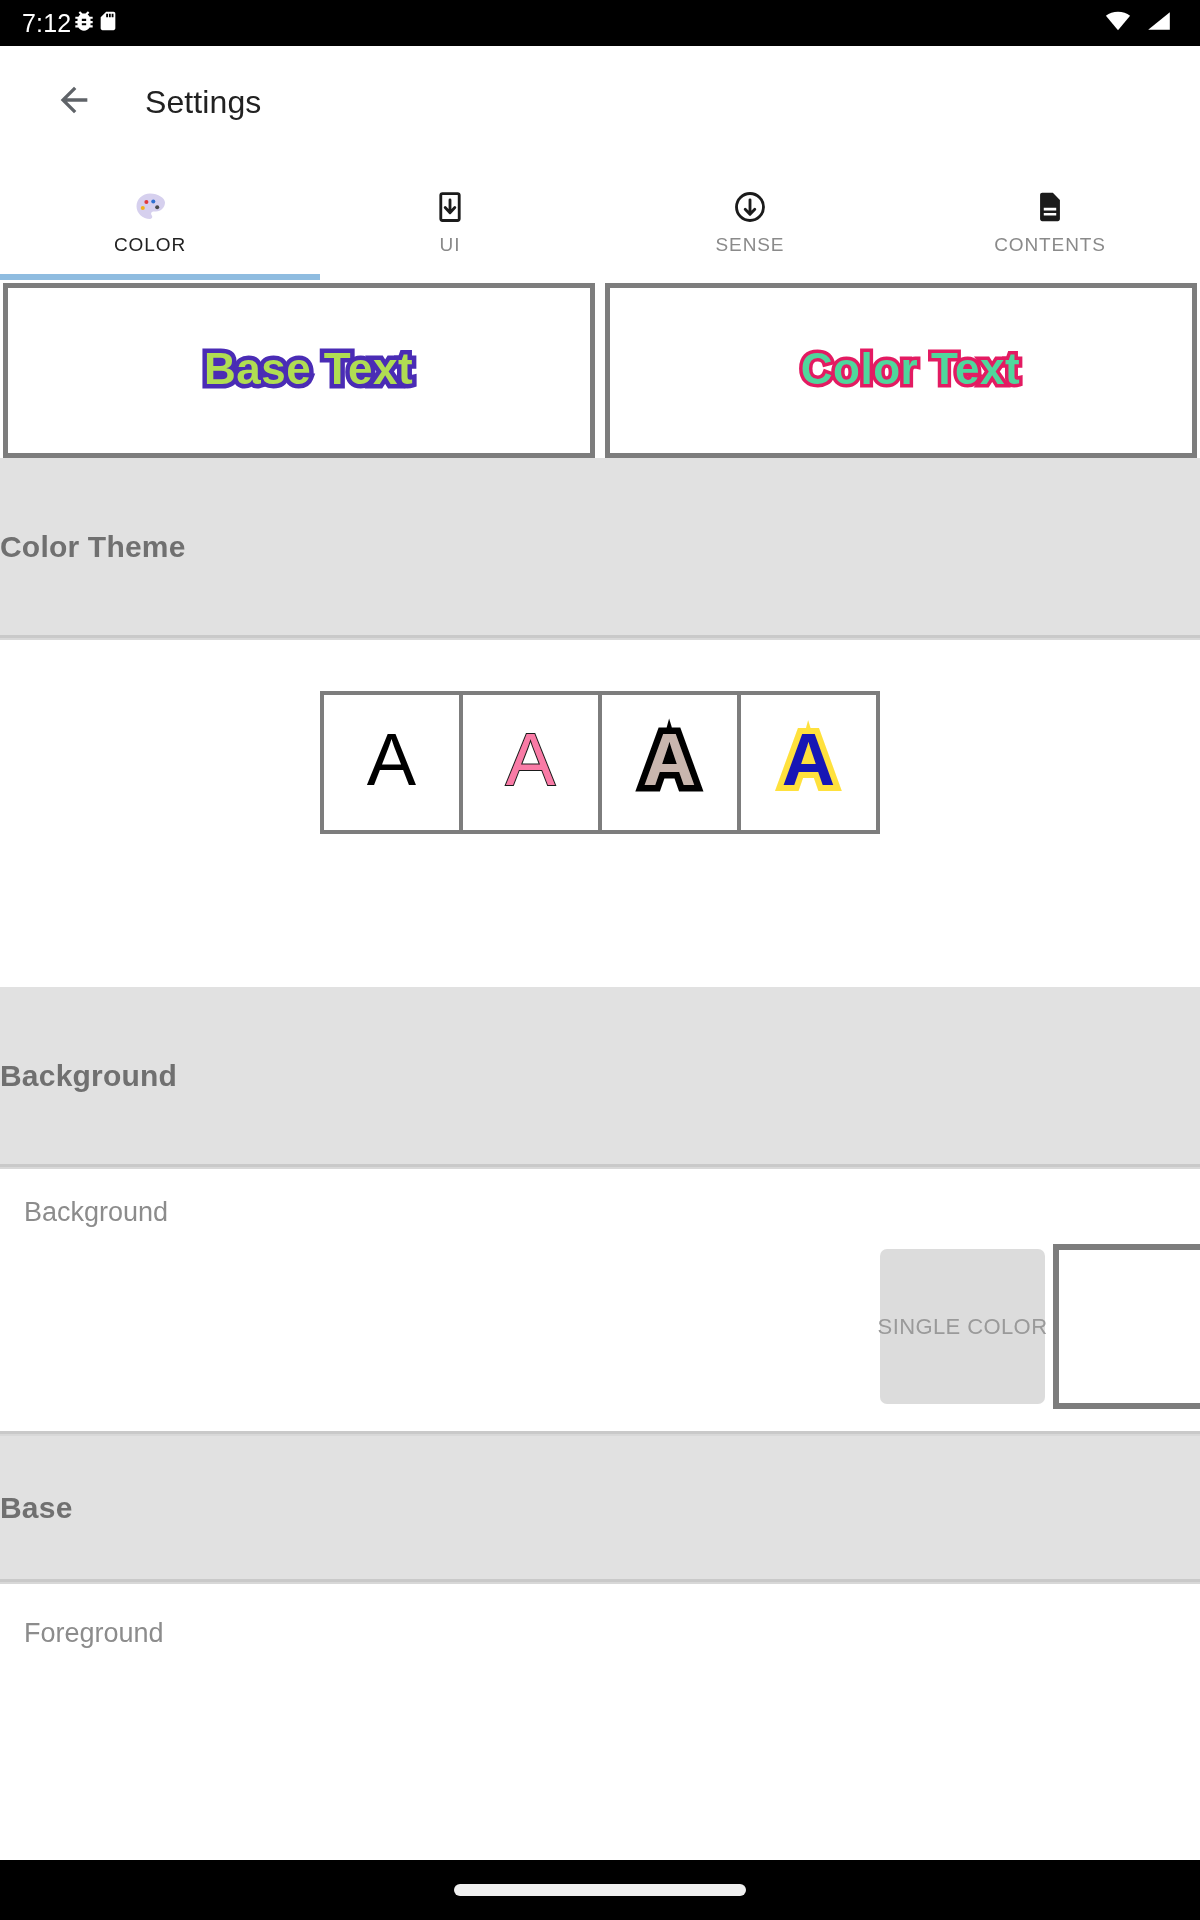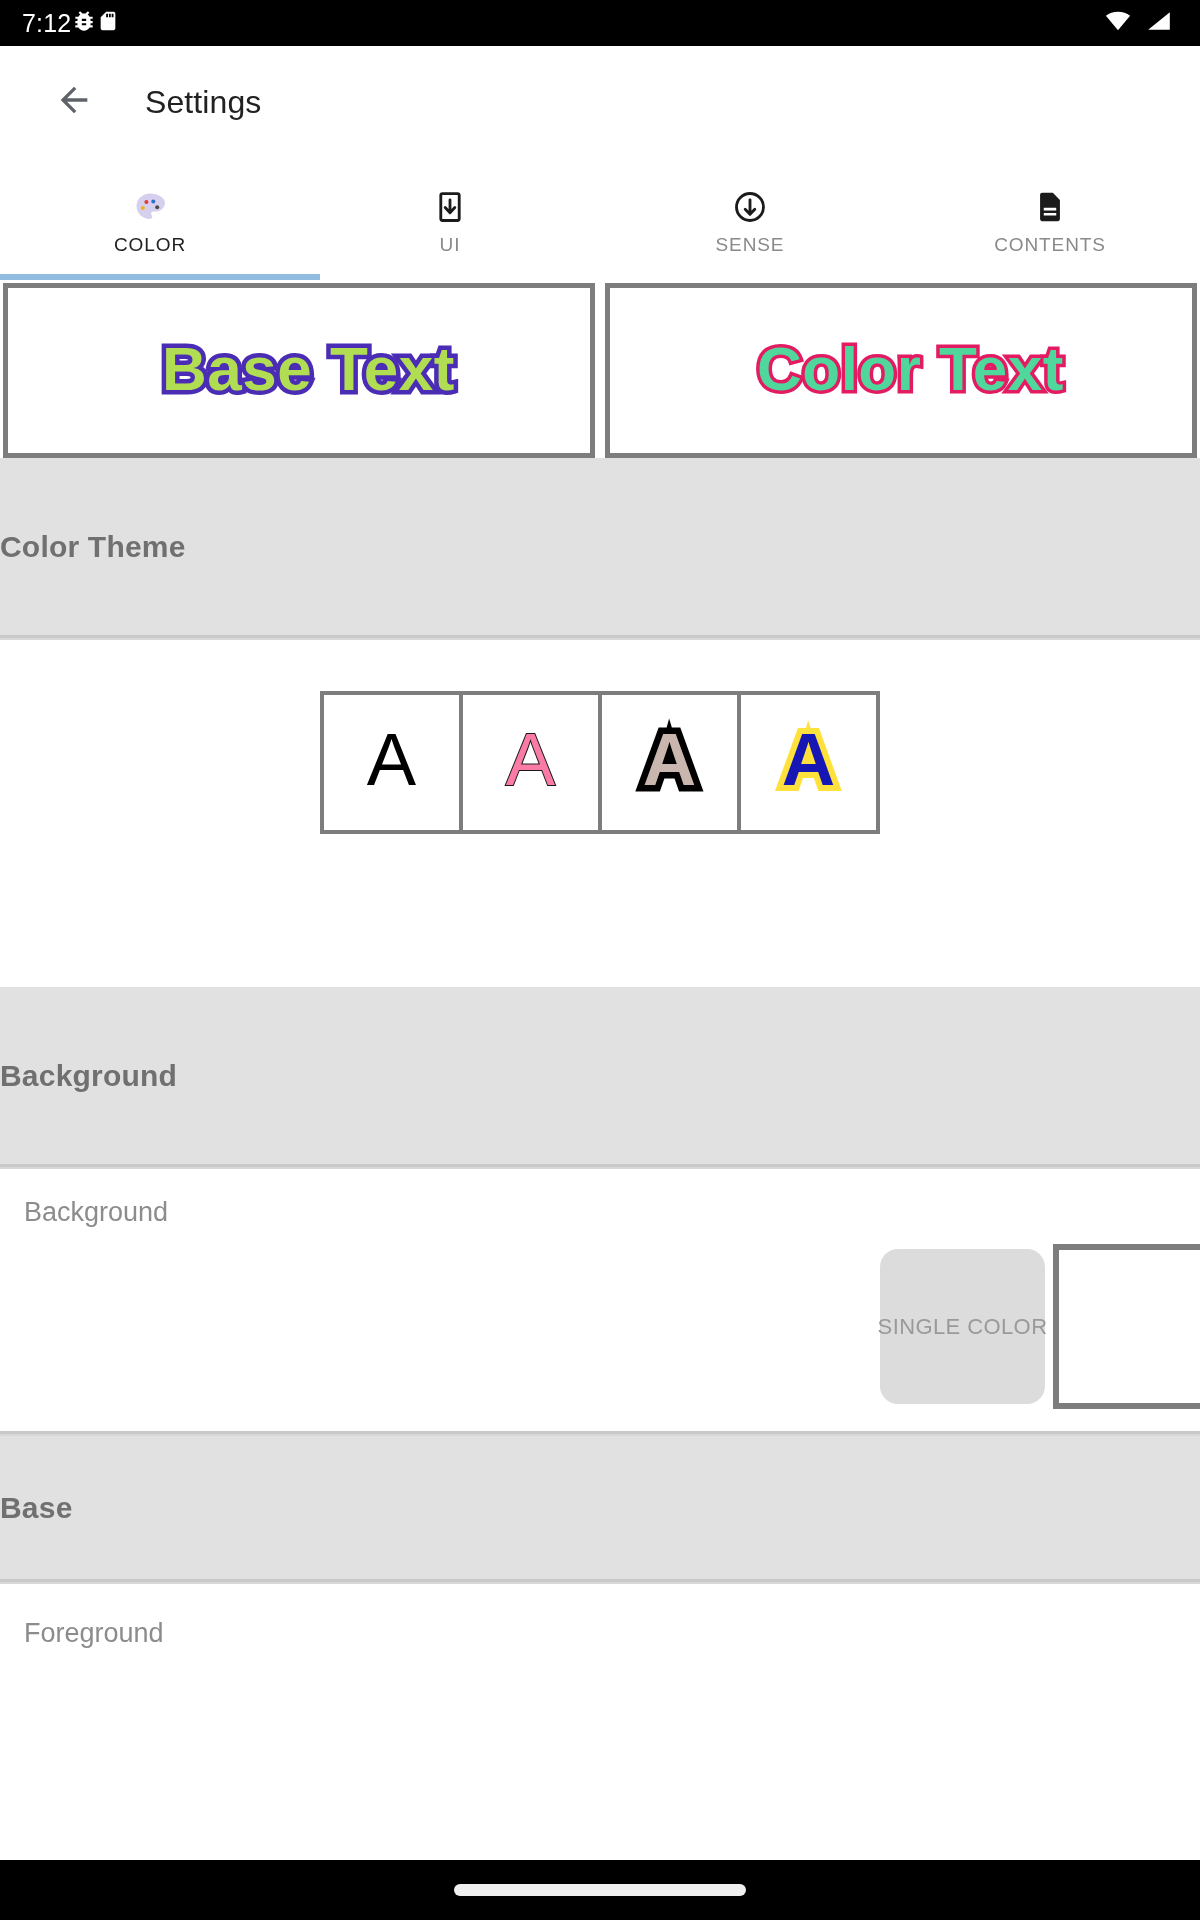--- a/index.html
+++ b/index.html
@@ -51,21 +51,21 @@
   
   .preview-row {
     display: flex; gap: 10px; height: 175px; padding: 0 3px; background:#ffffff;
     margin-top: 3px;
   }
   .preview-card {
     flex: 1; border: 5px solid #7d7d7d; background: #ffffff;
     display: flex; align-items: center; justify-content: center; overflow: hidden;
   }
   .preview-text {
-    font-size: 62px; font-weight: 700; letter-spacing: .5px; line-height: 1;
+    font-size: 44px; font-weight: 700; letter-spacing: .5px; line-height: 1;
     white-space: nowrap; padding-bottom: 4px; padding-left: 19px;
   }
   .preview-text.base {
     color: #b0dd52;
     -webkit-text-stroke: 9px #4a2cb5;
     paint-order: stroke fill;
   }
   .preview-text.active {
     color: #4fd79c;
     -webkit-text-stroke: 7px #e31b62;
@@ -102,21 +102,21 @@
   .option-row {
     position: relative; background: #ffffff; padding: 28px 24px 0 24px;
     height: 262px;
   }
   .option-label { font-size: 27px; color: #8c8c8c; font-weight: 400; }
   .option-controls {
     position: absolute; right: 0; bottom: 22px;
     display: flex; align-items: center;
   }
   .mode-button {
-    width: 165px; height: 155px; background: #dcdcdc; border-radius: 18px;
+    width: 165px; height: 155px; background: #dcdcdc; border-radius: 7px;
     display: flex; align-items: center; justify-content: center;
     color: #9a9a9a; font-size: 22px; letter-spacing: .4px;
     white-space: nowrap; overflow: visible; cursor: pointer;
   }
   .color-swatch-box {
     width: 175px; height: 165px; border: 6px solid #7d7d7d; background: #ffffff;
     margin-left: 8px; margin-right: -28px; cursor: pointer;
   }
 
   .spacer-white { background:#ffffff; }

